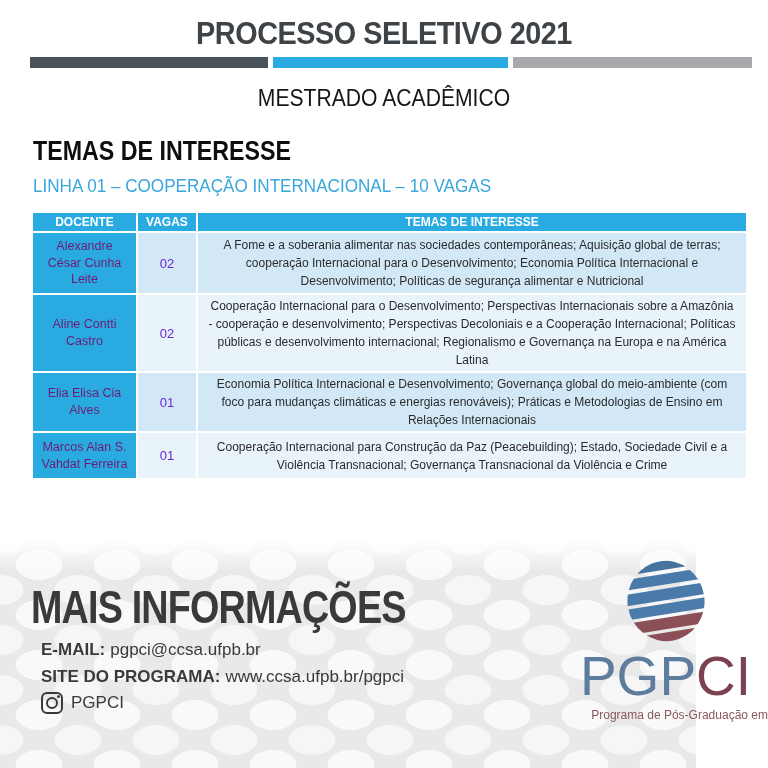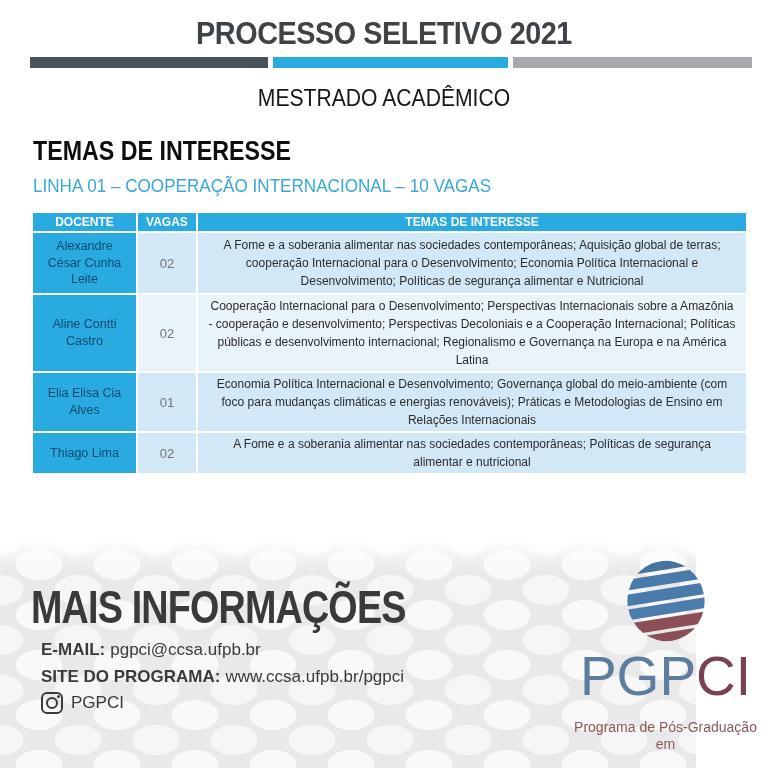--- a/index.html
+++ b/index.html
@@ -39,24 +39,24 @@
   table.themes{
     position:absolute;top:211px;left:31px;width:717px;
     border-collapse:separate;border-spacing:2px;table-layout:fixed;
   }
   table.themes th{
     background:#29abe2;color:#ffffff;font-size:12px;font-weight:bold;
     height:16px;padding:1px 2px;text-align:center;
   }
   table.themes td{vertical-align:middle;text-align:center;}
   td.docente{
-    background:#29abe2;color:#0c4a6e;font-size:12.5px;line-height:1.35;
+    background:#29abe2;color:#701a75;font-size:12.5px;line-height:1.35;
     padding:2px 5px;
   }
-  td.vagas{font-size:13px;color:#737373;}
+  td.vagas{font-size:13px;color:#6d28d9;}
   td.temas{font-size:12px;color:#2b2b2b;line-height:1.5;padding:2px 9px;}
   col.c-docente{width:103px;}
   col.c-vagas{width:58px;}
   tr.odd  td.vagas, tr.odd  td.temas{background:#d2e8f6;}
   tr.even td.vagas, tr.even td.temas{background:#e9f3fa;}
   tr.r1 td{height:56px;} tr.r2 td{height:55px;} tr.r3 td{height:54px;}
   tr.r4 td{height:41px;} tr.r5 td{height:29px;} tr.r6 td{height:40px;}
   
   .footer{
     position:absolute;top:540px;left:0;width:696px;height:228px;
@@ -81,21 +81,21 @@
   .insta{top:152px;display:flex;align-items:center;gap:8px;}
   .ig-icon{width:18px;height:18px;border:2px solid #3a3a3a;border-radius:6px;position:relative;flex:none;}
   .ig-icon::before{content:"";position:absolute;inset:3px;border:2px solid #3a3a3a;border-radius:50%;}
   .ig-icon::after{content:"";position:absolute;top:1px;right:1px;width:3px;height:3px;background:#3a3a3a;border-radius:50%;}
   
   .logo{position:absolute;left:563px;top:18px;width:205px;text-align:center;}
   .globe{display:block;margin:0 auto;width:82px;height:86px;}
   .logo-acronym{font-size:55px;line-height:1;letter-spacing:0px;margin-top:5px;font-weight:normal;}
   .logo-acronym .pgp{color:#5e7c9e;}
   .logo-acronym .ci{color:#7a4150;}
-  .logo-caption1{font-size:14px;color:#8a5a5a;margin-top:15px;line-height:1.2;}
+  .logo-caption1{font-size:12px;color:#8a5a5a;margin-top:4px;line-height:1.2;text-align:right;}
   .logo-caption2{font-size:10.5px;color:#7d464b;font-weight:bold;line-height:1.2;}
 </style>
 </head>
 <body>
 
 <div class="title">PROCESSO SELETIVO 2021</div>
 
 <div class="bars">
   <div class="bar dark"></div>
   <div class="bar blue"></div>
@@ -129,24 +129,24 @@
     <tr class="even r2">
       <td class="docente">Aline Contti Castro</td>
       <td class="vagas">02</td>
       <td class="temas">Cooperação Internacional para o Desenvolvimento; Perspectivas Internacionais sobre a Amazônia - cooperação e desenvolvimento; Perspectivas Decoloniais e a Cooperação Internacional; Políticas públicas e desenvolvimento internacional; Regionalismo e Governança na Europa e na América Latina</td>
     </tr>
     <tr class="odd r3">
       <td class="docente">Elia Elisa Cia Alves</td>
       <td class="vagas">01</td>
       <td class="temas">Economia Política Internacional e Desenvolvimento; Governança global do meio-ambiente (com foco para mudanças climáticas e energias renováveis); Práticas e Metodologias de Ensino em Relações Internacionais</td>
     </tr>
-    <tr class="odd r5">
-      <td class="docente">Thiago Lima</td>
-      <td class="vagas">02</td>
-      <td class="temas">A Fome e a soberania alimentar nas sociedades contemporâneas; Políticas de segurança alimentar e nutricional</td>
+    <tr class="even r4">
+      <td class="docente">Marcos Alan S. Vahdat Ferreira</td>
+      <td class="vagas">01</td>
+      <td class="temas">Cooperação Internacional para Construção da Paz (Peacebuilding); Estado, Sociedade Civil e a Violência Transnacional; Governança Transnacional da Violência e Crime</td>
     </tr>
   </tbody>
 </table>
 
 <div class="footer">
   <div class="big">MAIS INFORMAÇÕES</div>
 
   <div class="contact site">
     <span class="lbl">SITE DO PROGRAMA:</span><span>www.ccsa.ufpb.br/pgpci</span>
   </div>

